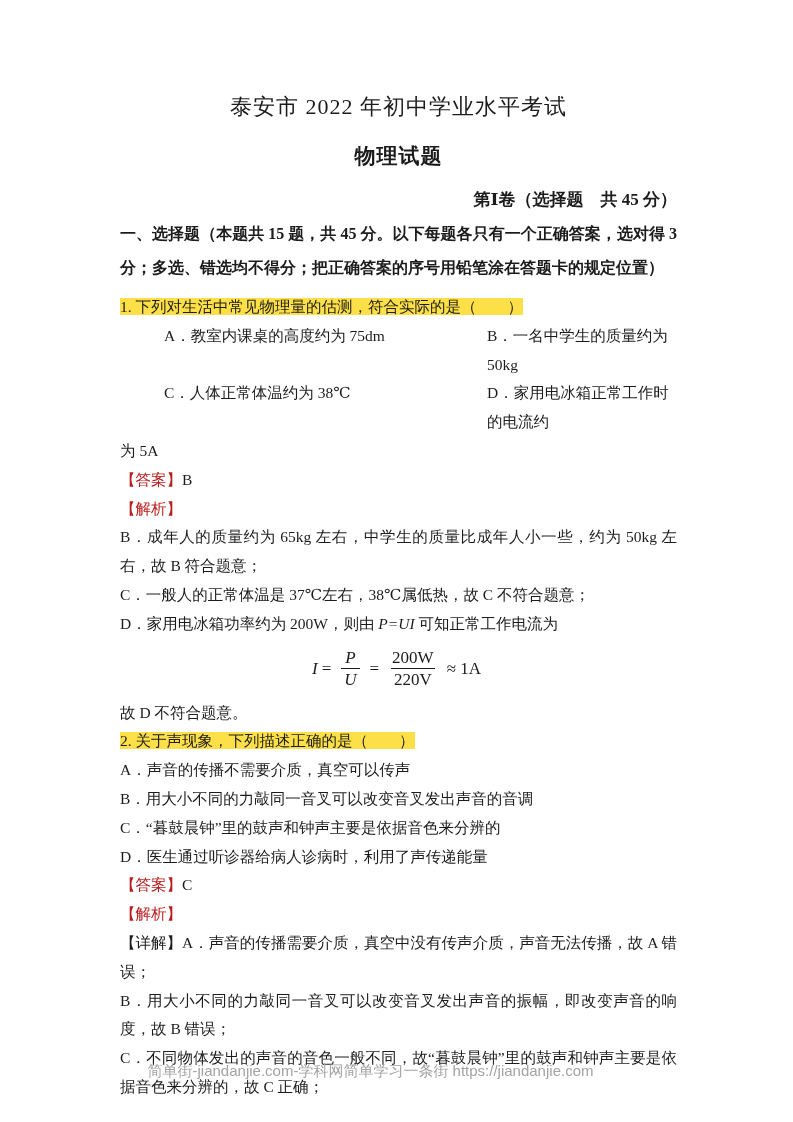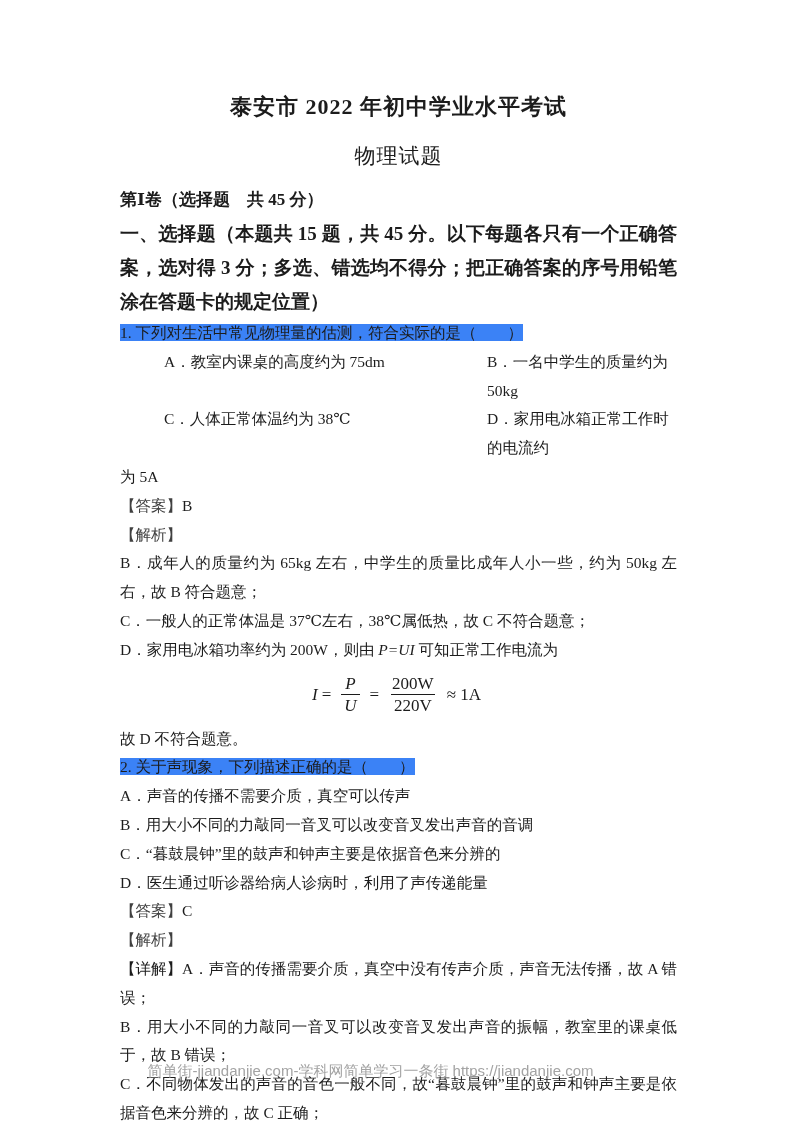--- a/index.html
+++ b/index.html
@@ -14,58 +14,58 @@
   .page {
     position: absolute;
     left: 120px; top: 0;
     width: 557px;
   }
   .doc-title {
     margin: 0;
     padding-top: 92px;
     text-align: center;
     font-size: 22px;
-    font-weight: bold;
+    font-weight: normal;
     letter-spacing: 1px;
   }
   .doc-subtitle {
     margin: 20px 0 0 0;
     text-align: center;
     font-size: 21px;
-    font-weight: normal;
+    font-weight: bold;
     letter-spacing: 1px;
   }
   .section-header {
     margin: 18px 0 6px 0;
-    text-align: left;
+    text-align: right;
     font-size: 17px;
     font-weight: bold;
   }
   .instructions {
-    margin: 6px 0 0 0;
-    font-size: 19px;
+    margin: 6px 0 8px 0;
+    font-size: 16px;
     font-weight: bold;
     line-height: 34px;
     text-align: justify;
   }
   p.line {
     margin: 0;
     font-size: 15.5px;
     line-height: 28.8px;
     text-align: justify;
   }
-  .hl { background: #3b82f6; }
+  .hl { background: #fde047; }
   .opt-grid {
     display: grid;
     grid-template-columns: 323px 1fr;
     font-size: 15.5px;
     line-height: 28.8px;
   }
   .opt-grid span { display: block; margin-left: 44px; }
-  .lbl-blue { color: #404040; }
+  .lbl-blue { color: #b91c1c; }
   .formula-row {
     margin: 4px 0;
     height: 52px;
     display: flex;
     align-items: center;
     justify-content: center;
     font-size: 17px;
   }
   .formula-row .var { font-style: italic; }
   .frac {
@@ -140,18 +140,18 @@
 
   <p class="line">A．声音的传播不需要介质，真空可以传声</p>
   <p class="line">B．用大小不同的力敲同一音叉可以改变音叉发出声音的音调</p>
   <p class="line">C．“暮鼓晨钟”里的鼓声和钟声主要是依据音色来分辨的</p>
   <p class="line">D．医生通过听诊器给病人诊病时，利用了声传递能量</p>
 
   <p class="line"><span class="lbl-blue">【答案】</span><span>C</span></p>
   <p class="line"><span class="lbl-blue">【解析】</span></p>
 
   <p class="line"><span>【详解】</span><span>A．声音的传播需要介质，真空中没有传声介质，声音无法传播，故 A 错误；</span></p>
-  <p class="line">B．用大小不同的力敲同一音叉可以改变音叉发出声音的振幅，教室里的课桌低于，故 B 错误；</p>
+  <p class="line">B．用大小不同的力敲同一音叉可以改变音叉发出声音的振幅，即改变声音的响度，故 B 错误；</p>
   <p class="line">C．不同物体发出的声音的音色一般不同，故“暮鼓晨钟”里的鼓声和钟声主要是依据音色来分辨的，故 C 正确；</p>
 
 </div>
 
 <div class="footer">简单街-jiandanjie.com-学科网简单学习一条街 https://jiandanjie.com</div>
 
 </body></html>

